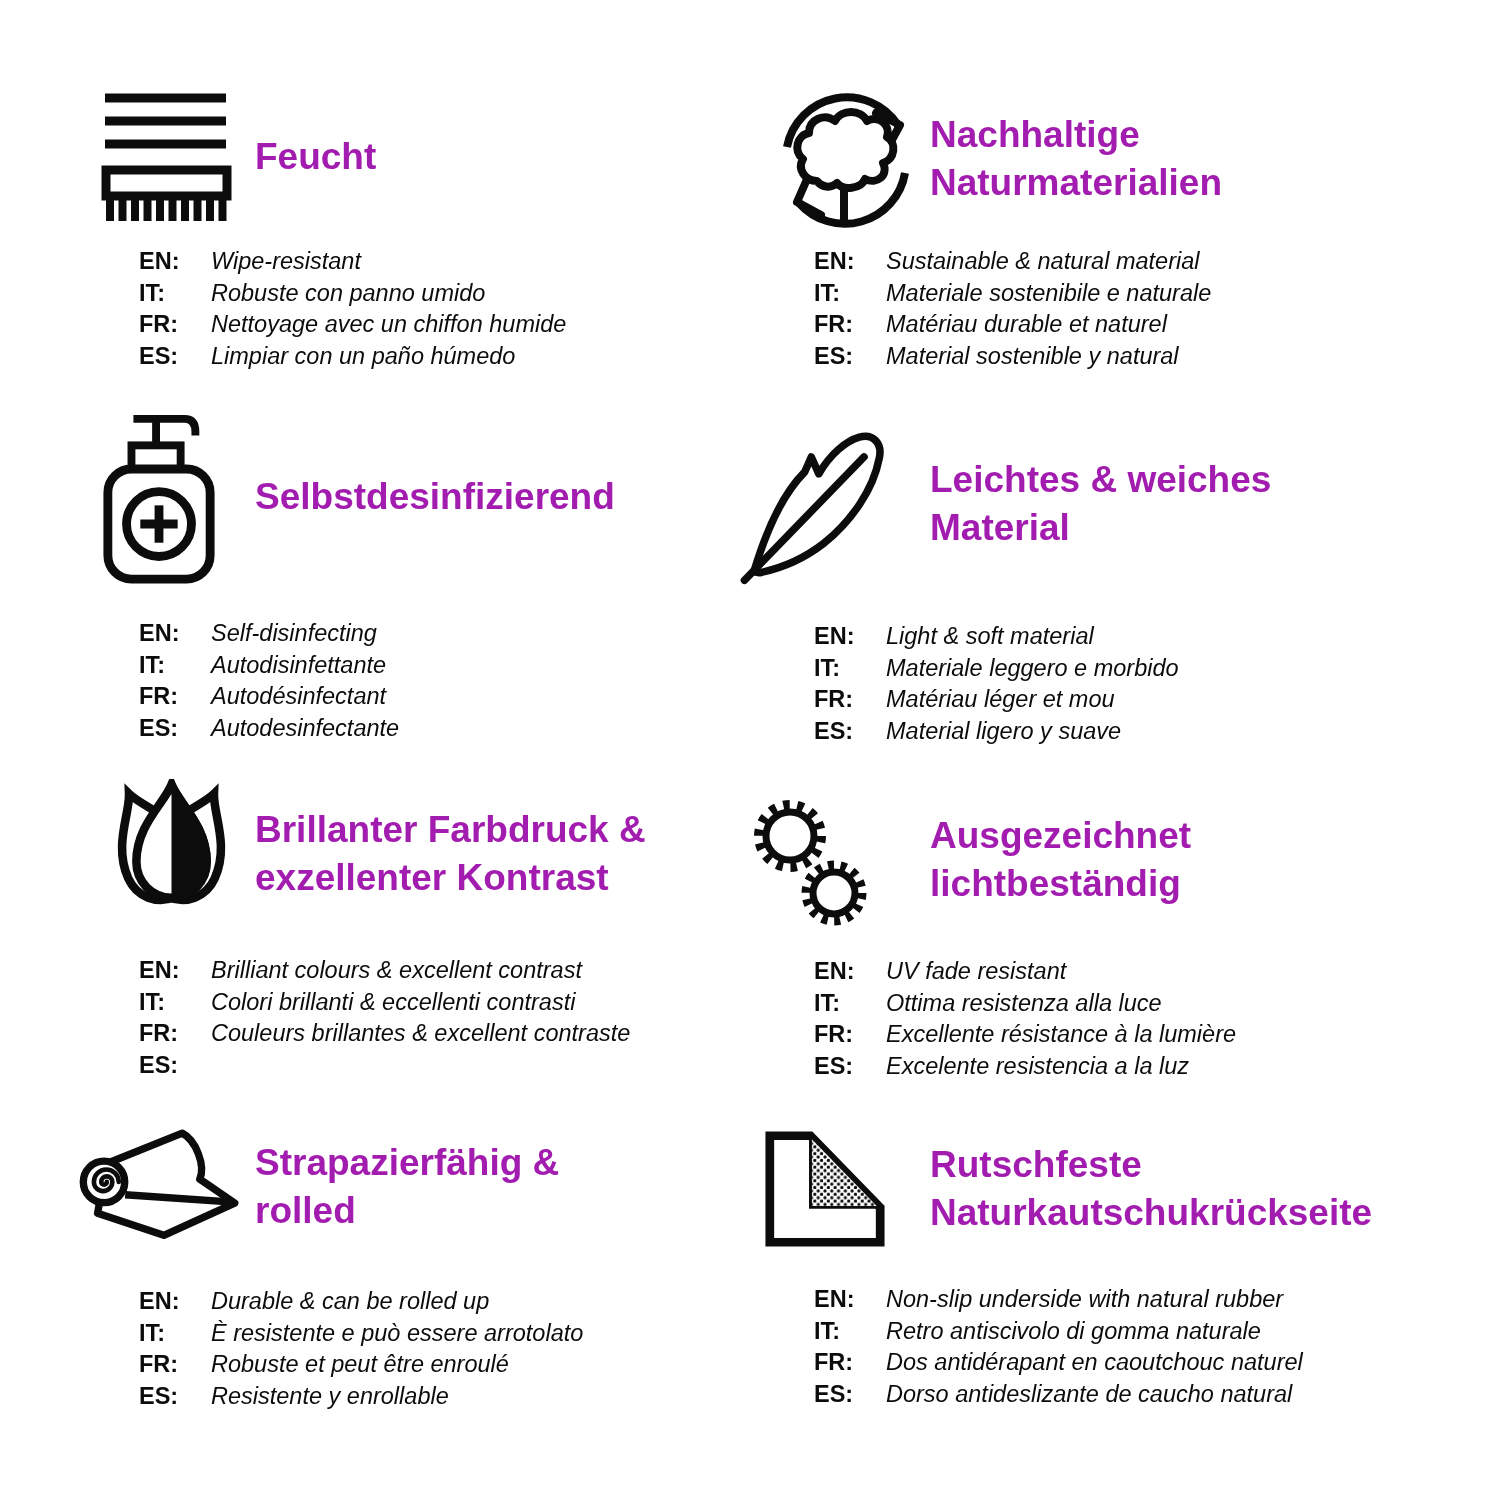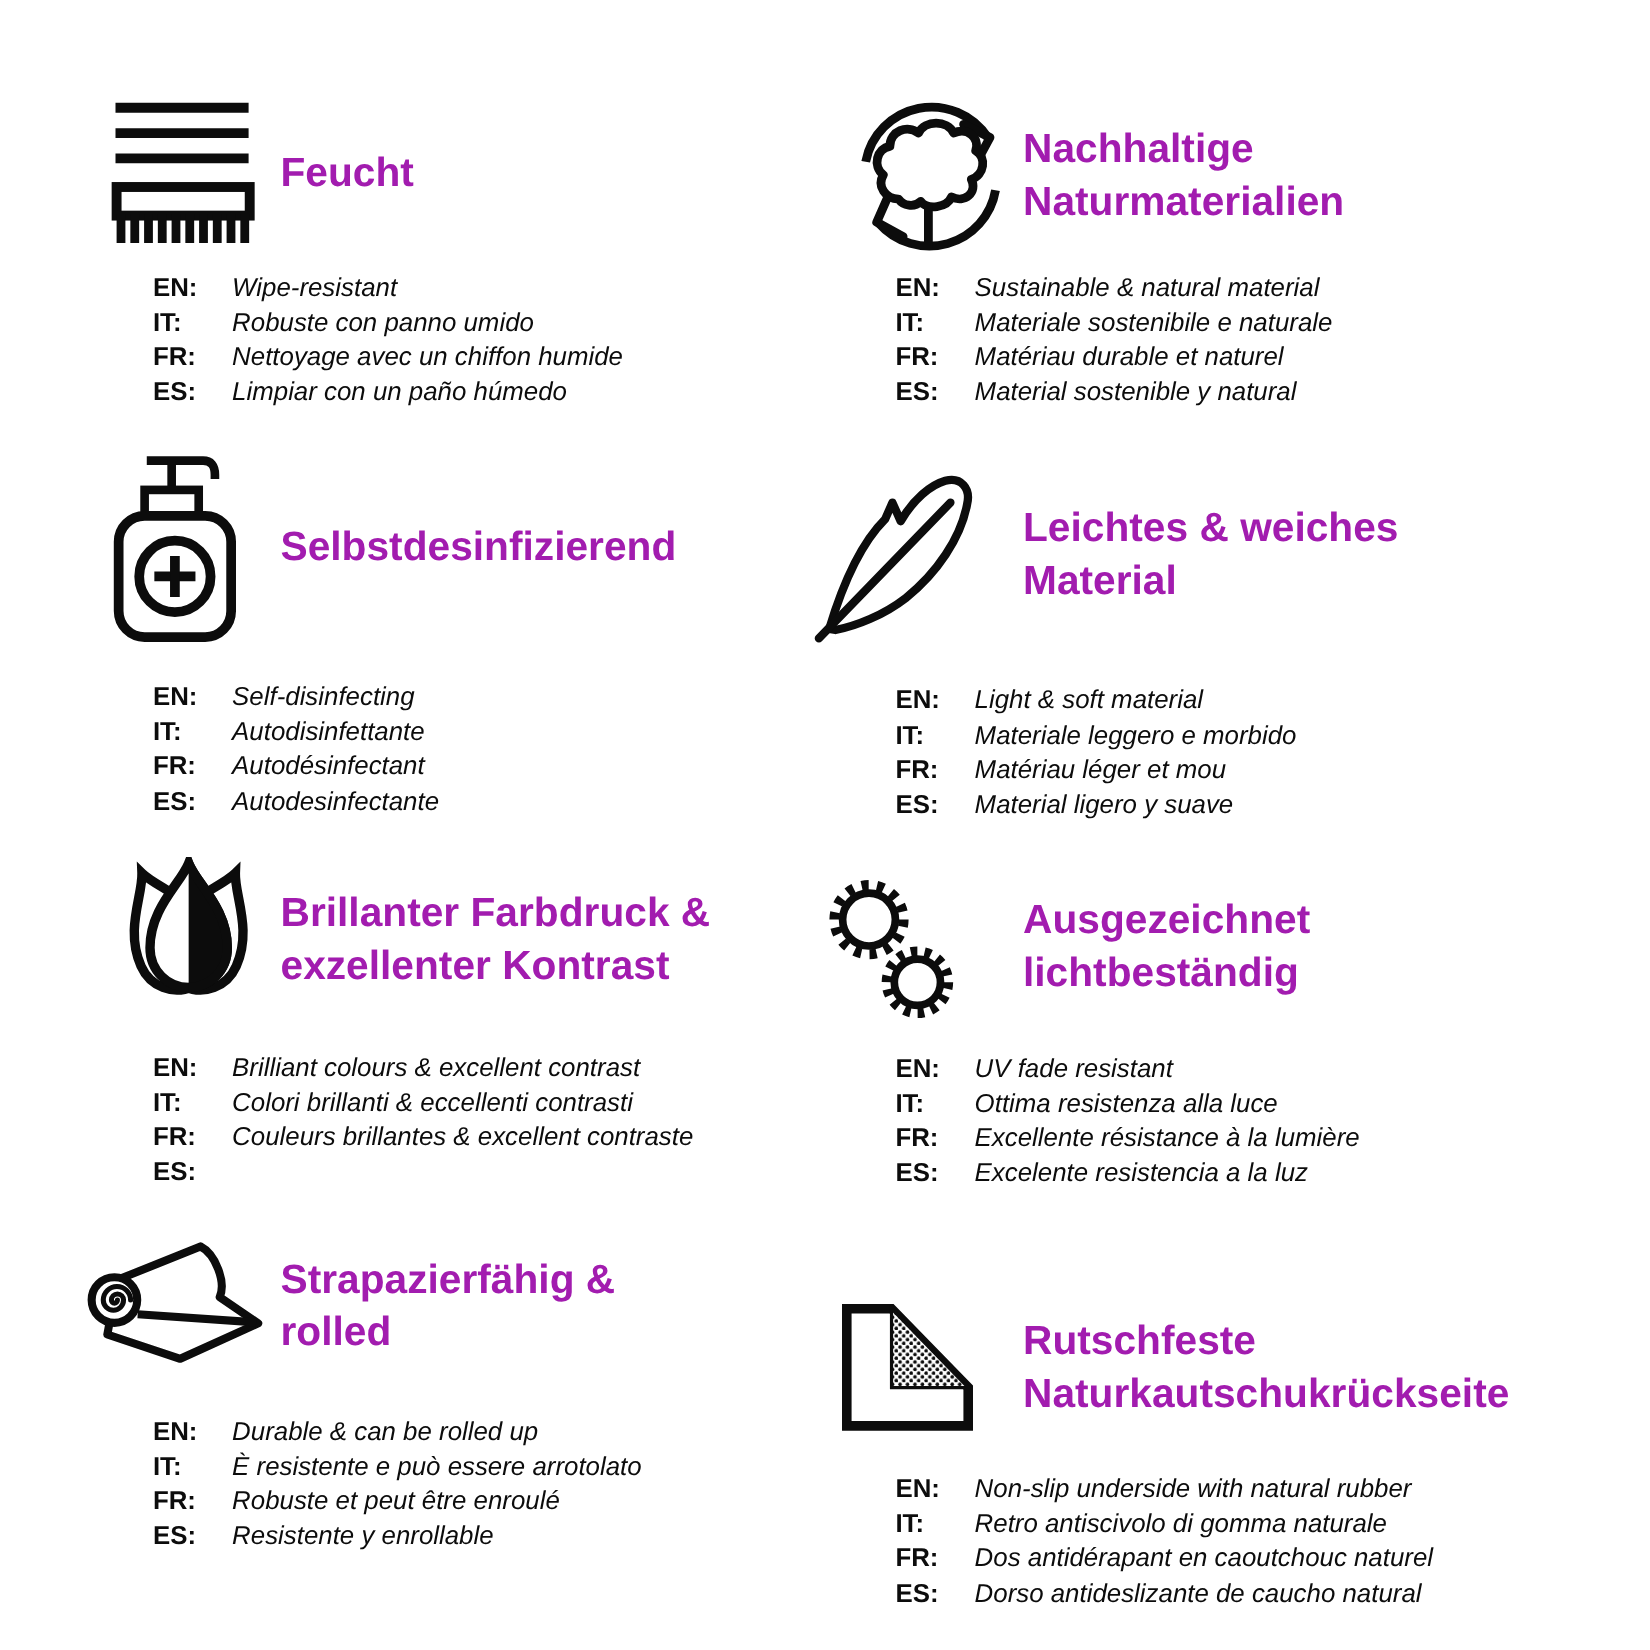--- a/index.html
+++ b/index.html
@@ -2,21 +2,21 @@
 <html><head>
 <meta charset="utf-8">
 <style>
   html,body{margin:0;padding:0;background:#fff;}
   .page{position:relative;width:1500px;height:1500px;background:#ffffff;
         font-family:"Liberation Sans",sans-serif;color:#0c0c0c;overflow:hidden;}
   .card{position:absolute;width:660px;}
   .s1{left:100px;top:88px}  .s2{left:775px;top:88px}
   .s3{left:100px;top:408px} .s4{left:775px;top:423px}
   .s5{left:100px;top:786px} .s6{left:775px;top:791px}
-  .s7{left:100px;top:1123px}.s8{left:775px;top:1182px}
+  .s7{left:100px;top:1123px}.s8{left:775px;top:1128px}
   .hdr{display:flex;align-items:center;}
   .icon-box{width:155px;flex:0 0 155px;display:flex;align-items:center;}
   .title{margin:0;font-size:37px;font-weight:700;line-height:48px;color:#a21caf;}
   .tl{display:block;white-space:nowrap;}
   .trs{list-style:none;margin:0;padding:0;}
   .trs li{display:flex;font-size:23.5px;line-height:31.5px;margin-left:39px;}
   .code{font-weight:700;width:72px;flex:0 0 72px;}
   .txt{font-weight:400;white-space:nowrap;font-style:italic;}
   .s1 .hdr{height:138px}.s1 .trs{margin-top:20px}
   .s2 .hdr{height:142px}.s2 .trs{margin-top:16px}

